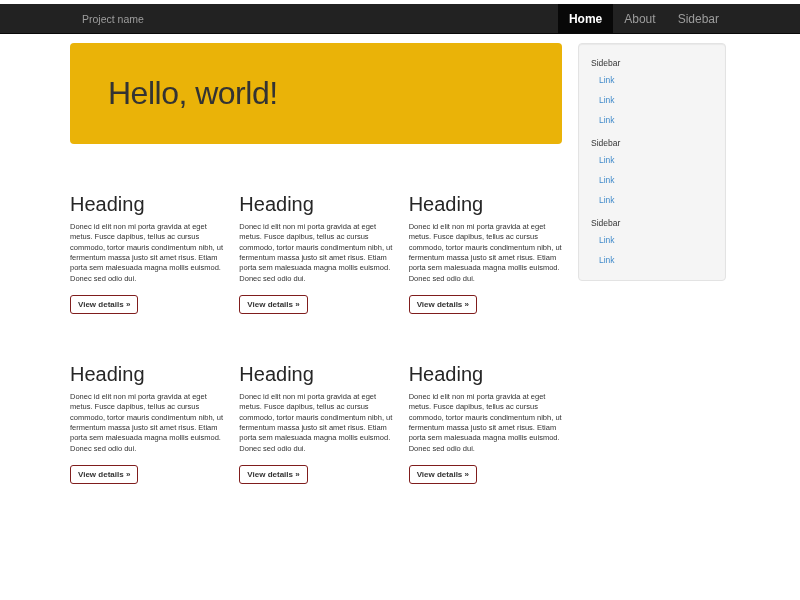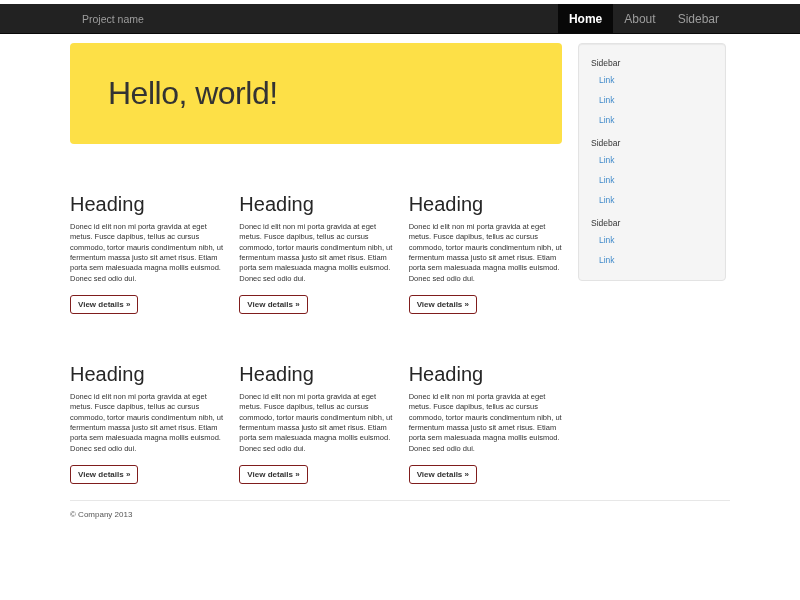--- a/index.html
+++ b/index.html
@@ -43,21 +43,21 @@
     color: #fff;
     font-weight: bold;
   }
   
   .container { width: 660px; margin: 0 auto; }
   .layout { display: flex; gap: 16px; align-items: flex-start; }
   .main-col { width: 492px; }
   
   .jumbotron {
     margin-top: 9px;
-    background: #fde047;
+    background: #eab308;
     border-radius: 4px;
     padding: 32px 38px;
   }
   .jumbotron h1 {
     margin: 0;
     font-size: 32px;
     font-weight: 500;
     color: #333;
     letter-spacing: -0.5px;
   }
@@ -206,16 +206,13 @@
       </div>
       <div class="sidebar-group">
         <div class="sg-title">Sidebar</div>
         <a class="sg-link">Link</a>
         <a class="sg-link">Link</a>
       </div>
     </aside>
 
   </div>
 
-  <footer class="footer">
-    <p>© Company 2013</p>
-  </footer>
 </div>
 
 </body></html>

